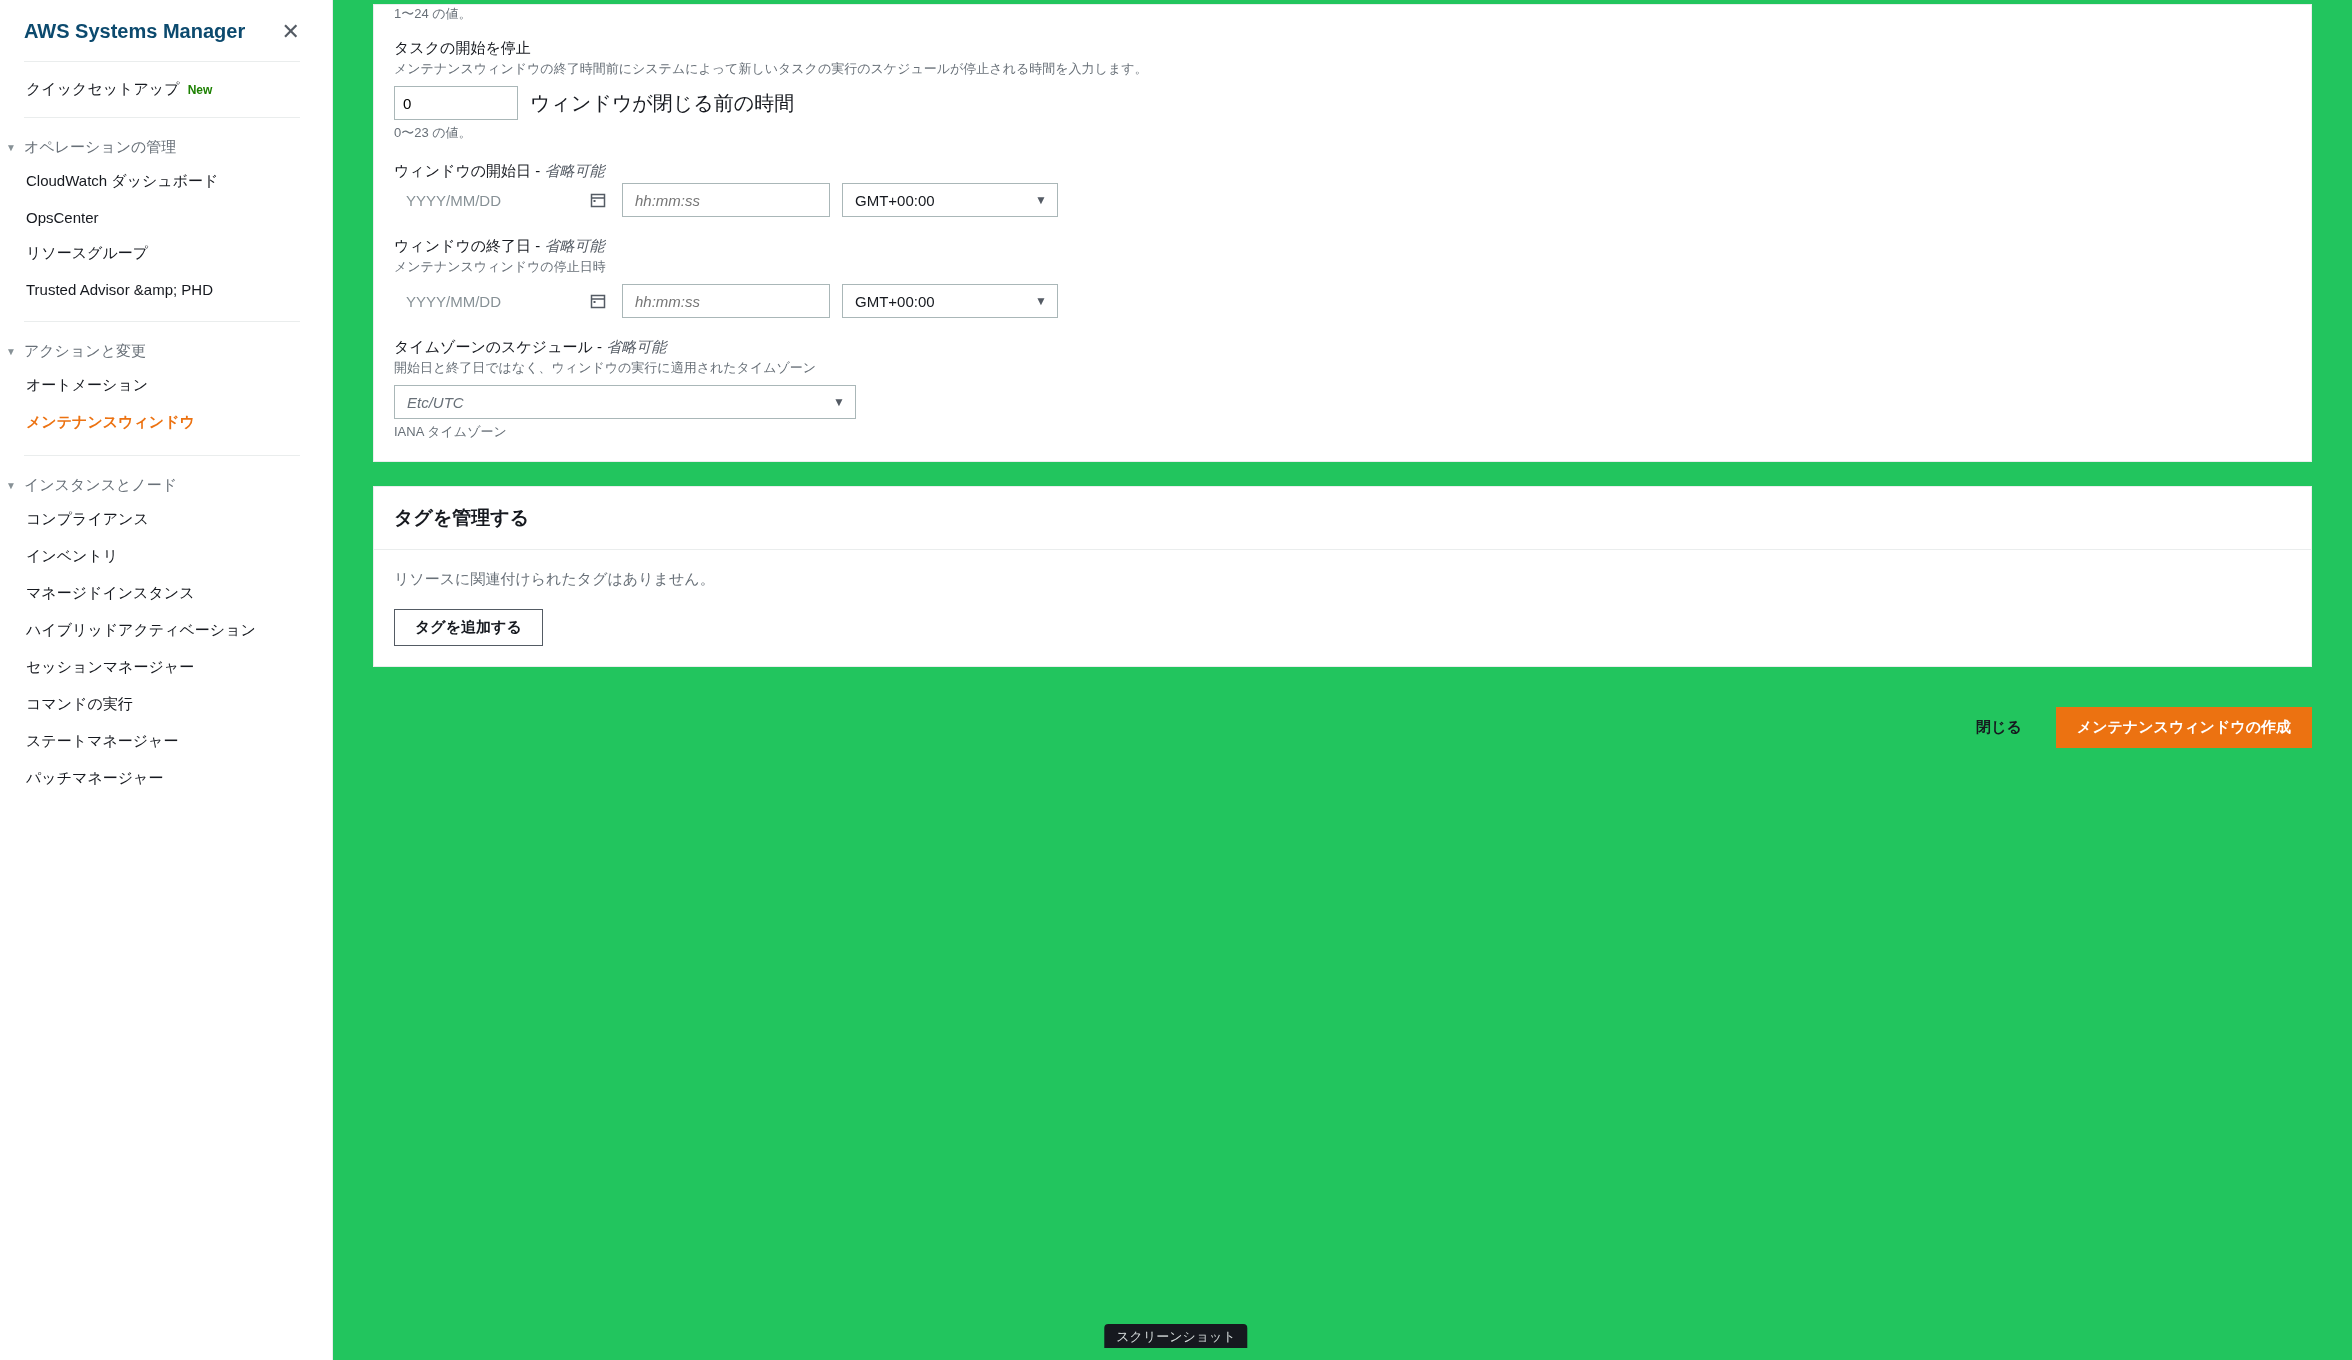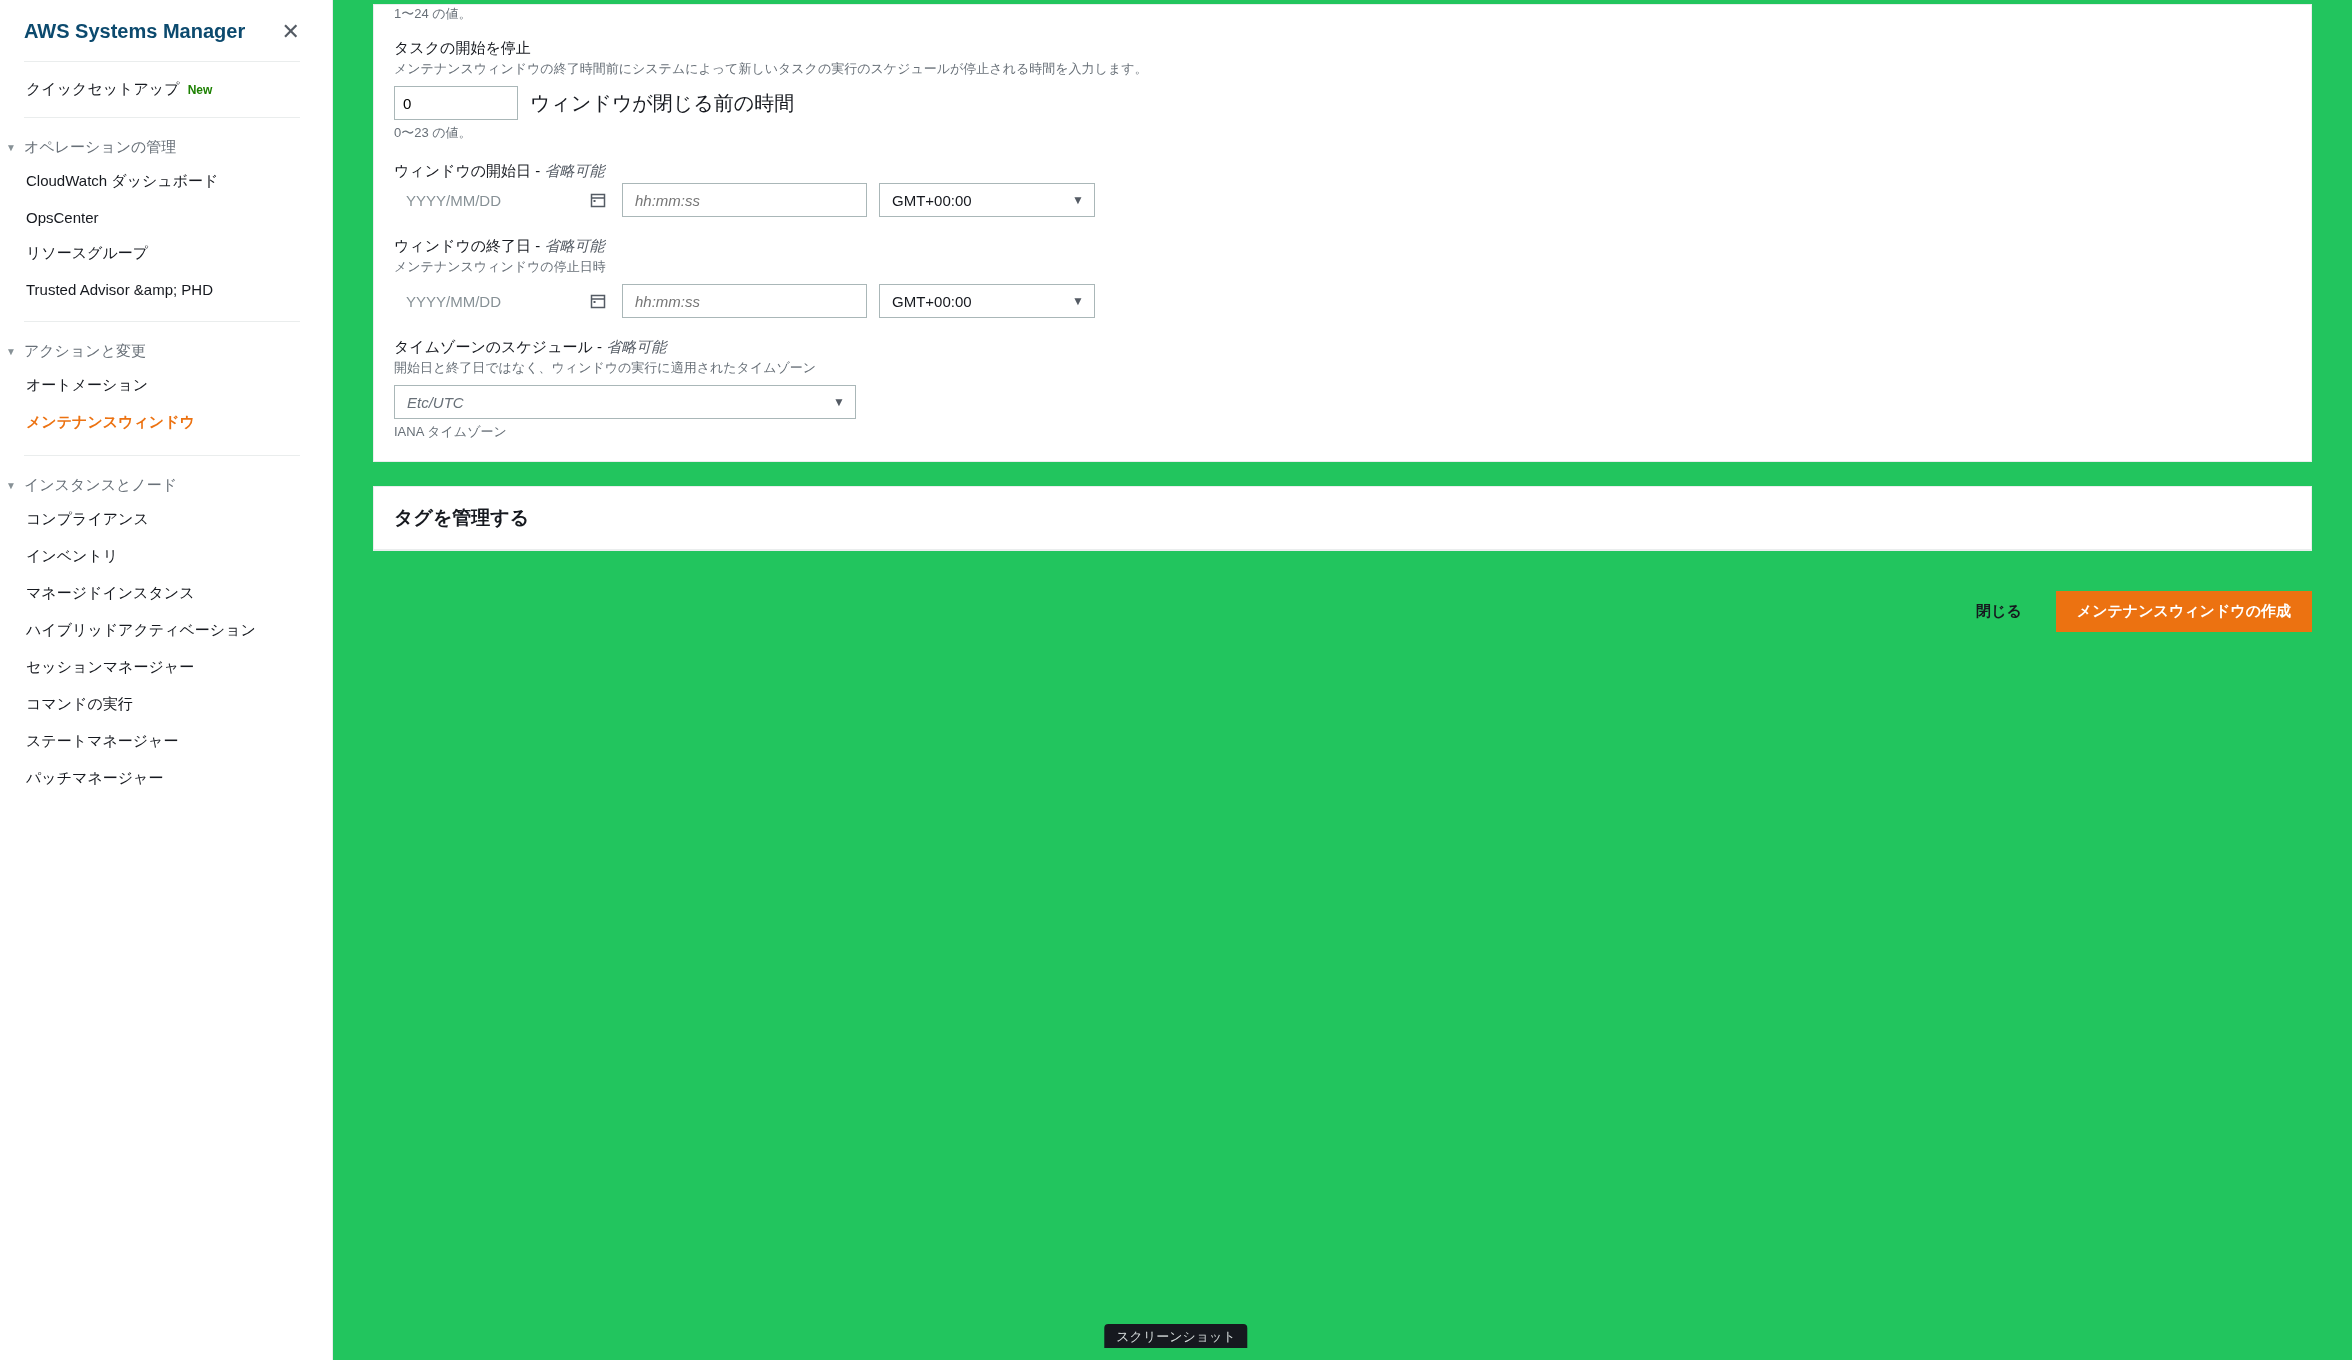--- a/index.html
+++ b/index.html
@@ -142,21 +142,21 @@
     }
     .date-placeholder {
       color: #879196;
       font-size: 15px;
       flex: 1;
       padding-left: 12px;
     }
     .calendar-icon { color: #545b64; padding-right: 4px; }
     .calendar-icon svg { display: block; }
     .time-input {
-      width: 245px;
+      width: 208px;
       height: 34px;
       border: 1px solid #aab7b8;
       padding: 4px 12px;
       font-size: 15px;
       font-style: italic;
       color: #879196;
     }
     .select {
       width: 216px;
       height: 34px;
@@ -346,20 +346,24 @@
         <div class="select select-wide muted">
           <span>Etc/UTC</span>
           <span class="caret-down">▼</span>
         </div>
         <div class="below-hint">IANA タイムゾーン</div>
       </div>
     </div>
 
     <div class="panel-tags">
       <div class="panel-title-bar">タグを管理する</div>
+      <div class="panel-body">
+        <div class="empty-text">リソースに関連付けられたタグはありません。</div>
+        <button class="tag-btn">タグを追加する</button>
+      </div>
     </div>
 
     <div class="footer">
       <button class="btn-secondary">閉じる</button>
       <button class="btn-primary">メンテナンスウィンドウの作成</button>
     </div>
   </main>
 </div>
 
 <div class="tooltip-clip">スクリーンショット</div>

